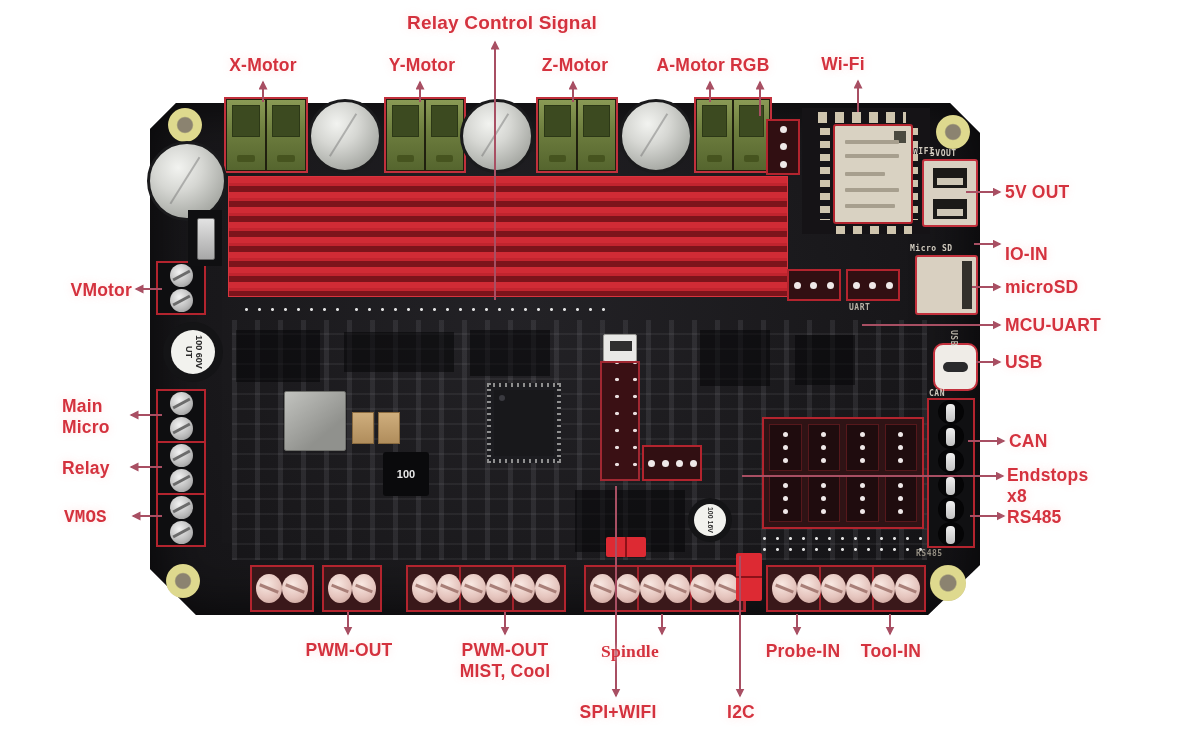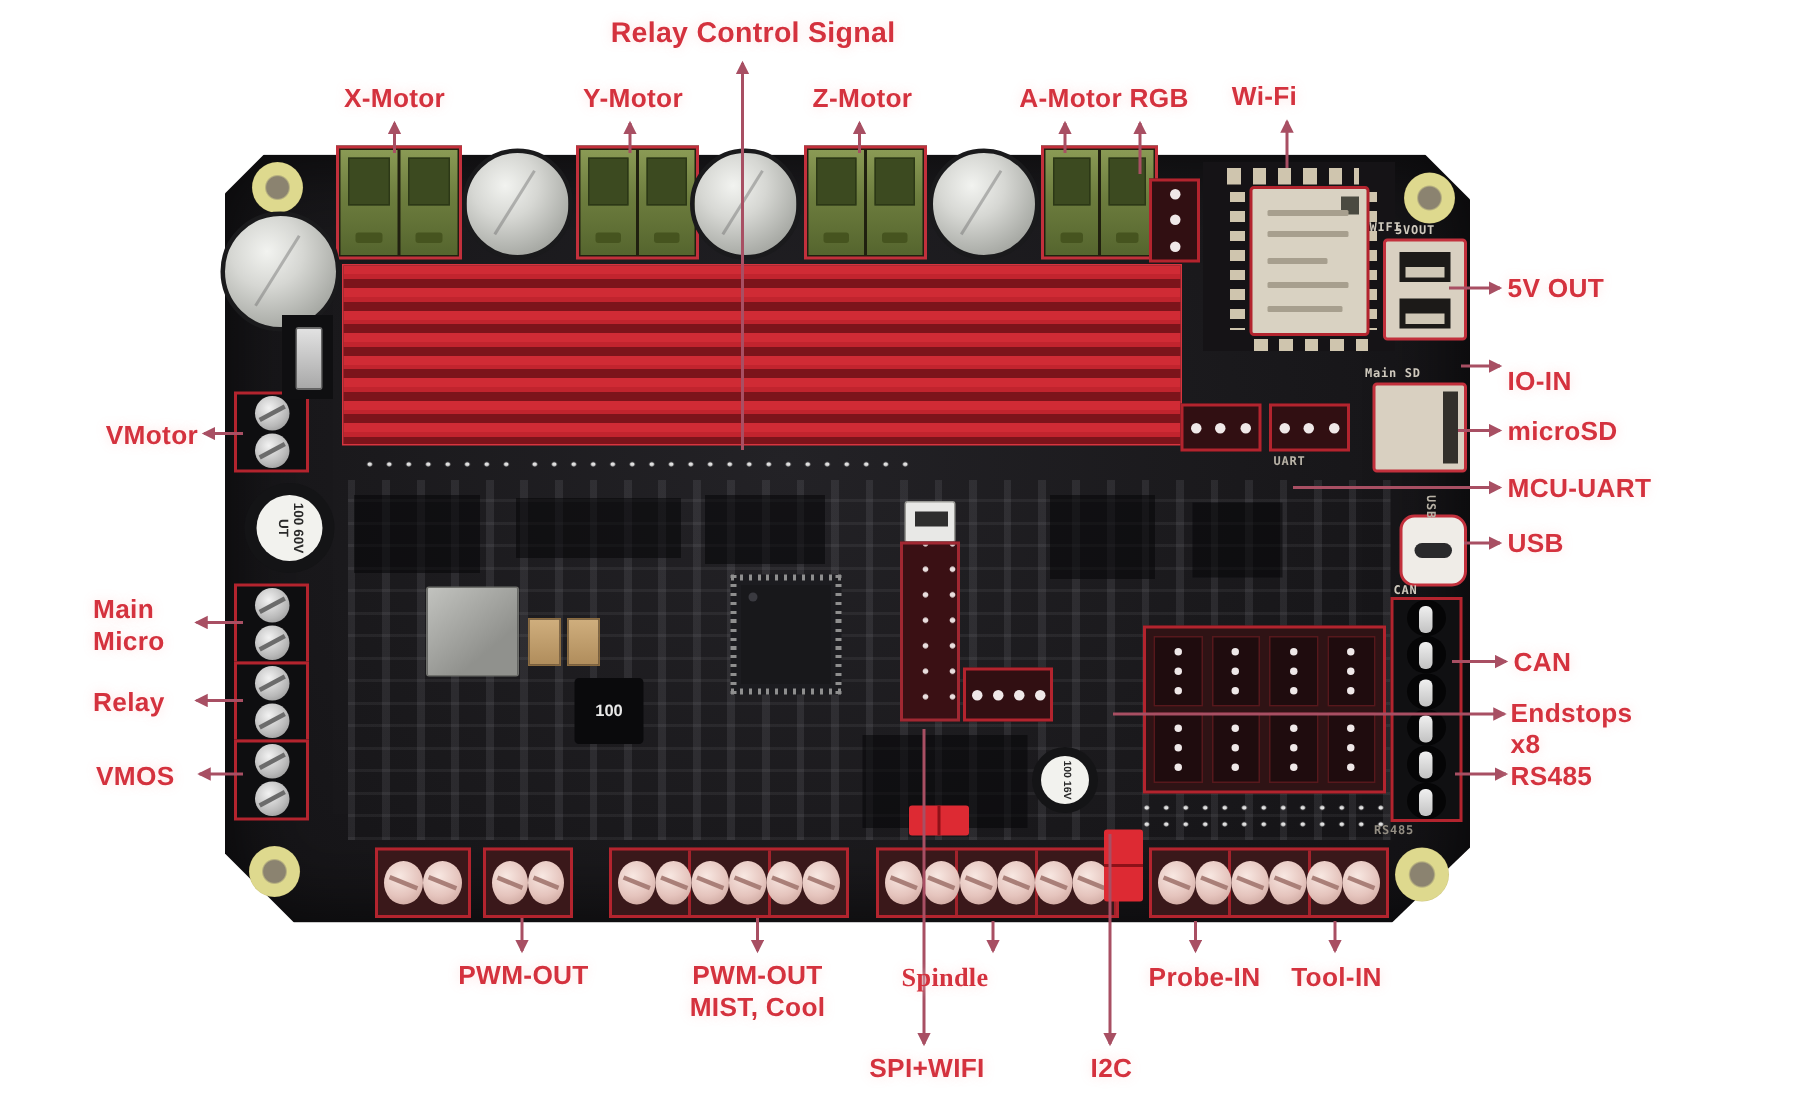--- a/index.html
+++ b/index.html
@@ -216,21 +216,21 @@
       <div class="dot"></div>
       <div class="dot"></div>
     </div>
   <div class="redhdr" style="left:846px;top:269px;width:54px;height:32px;">
       <div class="dot"></div>
       <div class="dot"></div>
       <div class="dot"></div>
     </div>
   <div class="silk" style="left:849px;top:303px;color:#b9b3a7;">UART</div>
 
-  <div class="silk" style="left:910px;top:244px;">Main SD</div>
+  <div class="silk" style="left:910px;top:244px;">Micro SD</div>
   <div class="part beige" style="left:915px;top:255px;width:63px;height:60px;">
     <div style="position:absolute;right:4px;top:4px;bottom:4px;width:10px;background:#33302b;"></div>
   </div>
 
   <div class="silk" style="left:958px;top:330px;color:#b9b3a7;transform:rotate(90deg);transform-origin:left top;">USB</div>
   <div class="usbc" style="left:933px;top:343px;width:45px;height:48px;"></div>
 
   <div class="silk" style="left:929px;top:389px;">CAN</div>
   <div class="canstrip" style="left:927px;top:398px;width:48px;height:150px;">
       <div class="screw-d"></div>
@@ -401,42 +401,42 @@
       <line x1="890" y1="614" x2="890" y2="634" marker-end="url(#ah)"></line>
       <line x1="616" y1="486" x2="616" y2="696" marker-end="url(#ah)"></line>
       <line x1="740" y1="556" x2="740" y2="696" marker-end="url(#ah)"></line>
     </g>
   </svg>
 
   <div class="lbl big" style="left:397px;top:12px;width:210px;">Relay Control Signal</div>
   <div class="lbl" style="left:213px;top:55px;width:100px;">X-Motor</div>
   <div class="lbl" style="left:372px;top:55px;width:100px;">Y-Motor</div>
   <div class="lbl" style="left:525px;top:55px;width:100px;">Z-Motor</div>
-  <div class="lbl" style="left:675px;top:55px;width:122px;">A-Motor RGB</div>
+  <div class="lbl" style="left:652px;top:55px;width:122px;">A-Motor RGB</div>
   <div class="lbl" style="left:803px;top:54px;width:80px;">Wi-Fi</div>
 
   <div class="lbl left-al" style="left:1005px;top:182px;">5V OUT</div>
   <div class="lbl left-al" style="left:1005px;top:234px;margin-top:10px;">IO-IN</div>
   <div class="lbl left-al" style="left:1005px;top:277px;">microSD</div>
   <div class="lbl left-al" style="left:1005px;top:315px;">MCU-UART</div>
   <div class="lbl left-al" style="left:1005px;top:352px;">USB</div>
   <div class="lbl left-al" style="left:1009px;top:431px;">CAN</div>
   <div class="lbl left-al" style="left:1007px;top:465px;">
     <div>Endstops</div>
     <div>x8</div>
   </div>
   <div class="lbl left-al" style="left:1007px;top:507px;">RS485</div>
 
   <div class="lbl right-al" style="left:52px;top:280px;width:80px;">VMotor</div>
   <div class="lbl left-al" style="left:62px;top:396px;">
     <div>Main</div>
     <div>Micro</div>
   </div>
   <div class="lbl left-al" style="left:62px;top:458px;">Relay</div>
-  <div class="lbl left-al" style="left:64px;top:507px;">VMOS</div>
+  <div class="lbl left-al" style="left:64px;top:507px;font-family:Liberation Mono, monospace;">VMOS</div>
 
   <div class="lbl" style="left:259px;top:640px;width:180px;">
     <div>PWM-OUT</div>
   </div>
   <div class="lbl" style="left:425px;top:640px;width:160px;">
     <div>PWM-OUT</div>
     <div>MIST, Cool</div>
   </div>
   <div class="lbl" style="left:580px;top:641px;width:100px;font-family:Liberation Serif, serif;">Spindle</div>
   <div class="lbl" style="left:753px;top:641px;width:100px;">Probe-IN</div>

